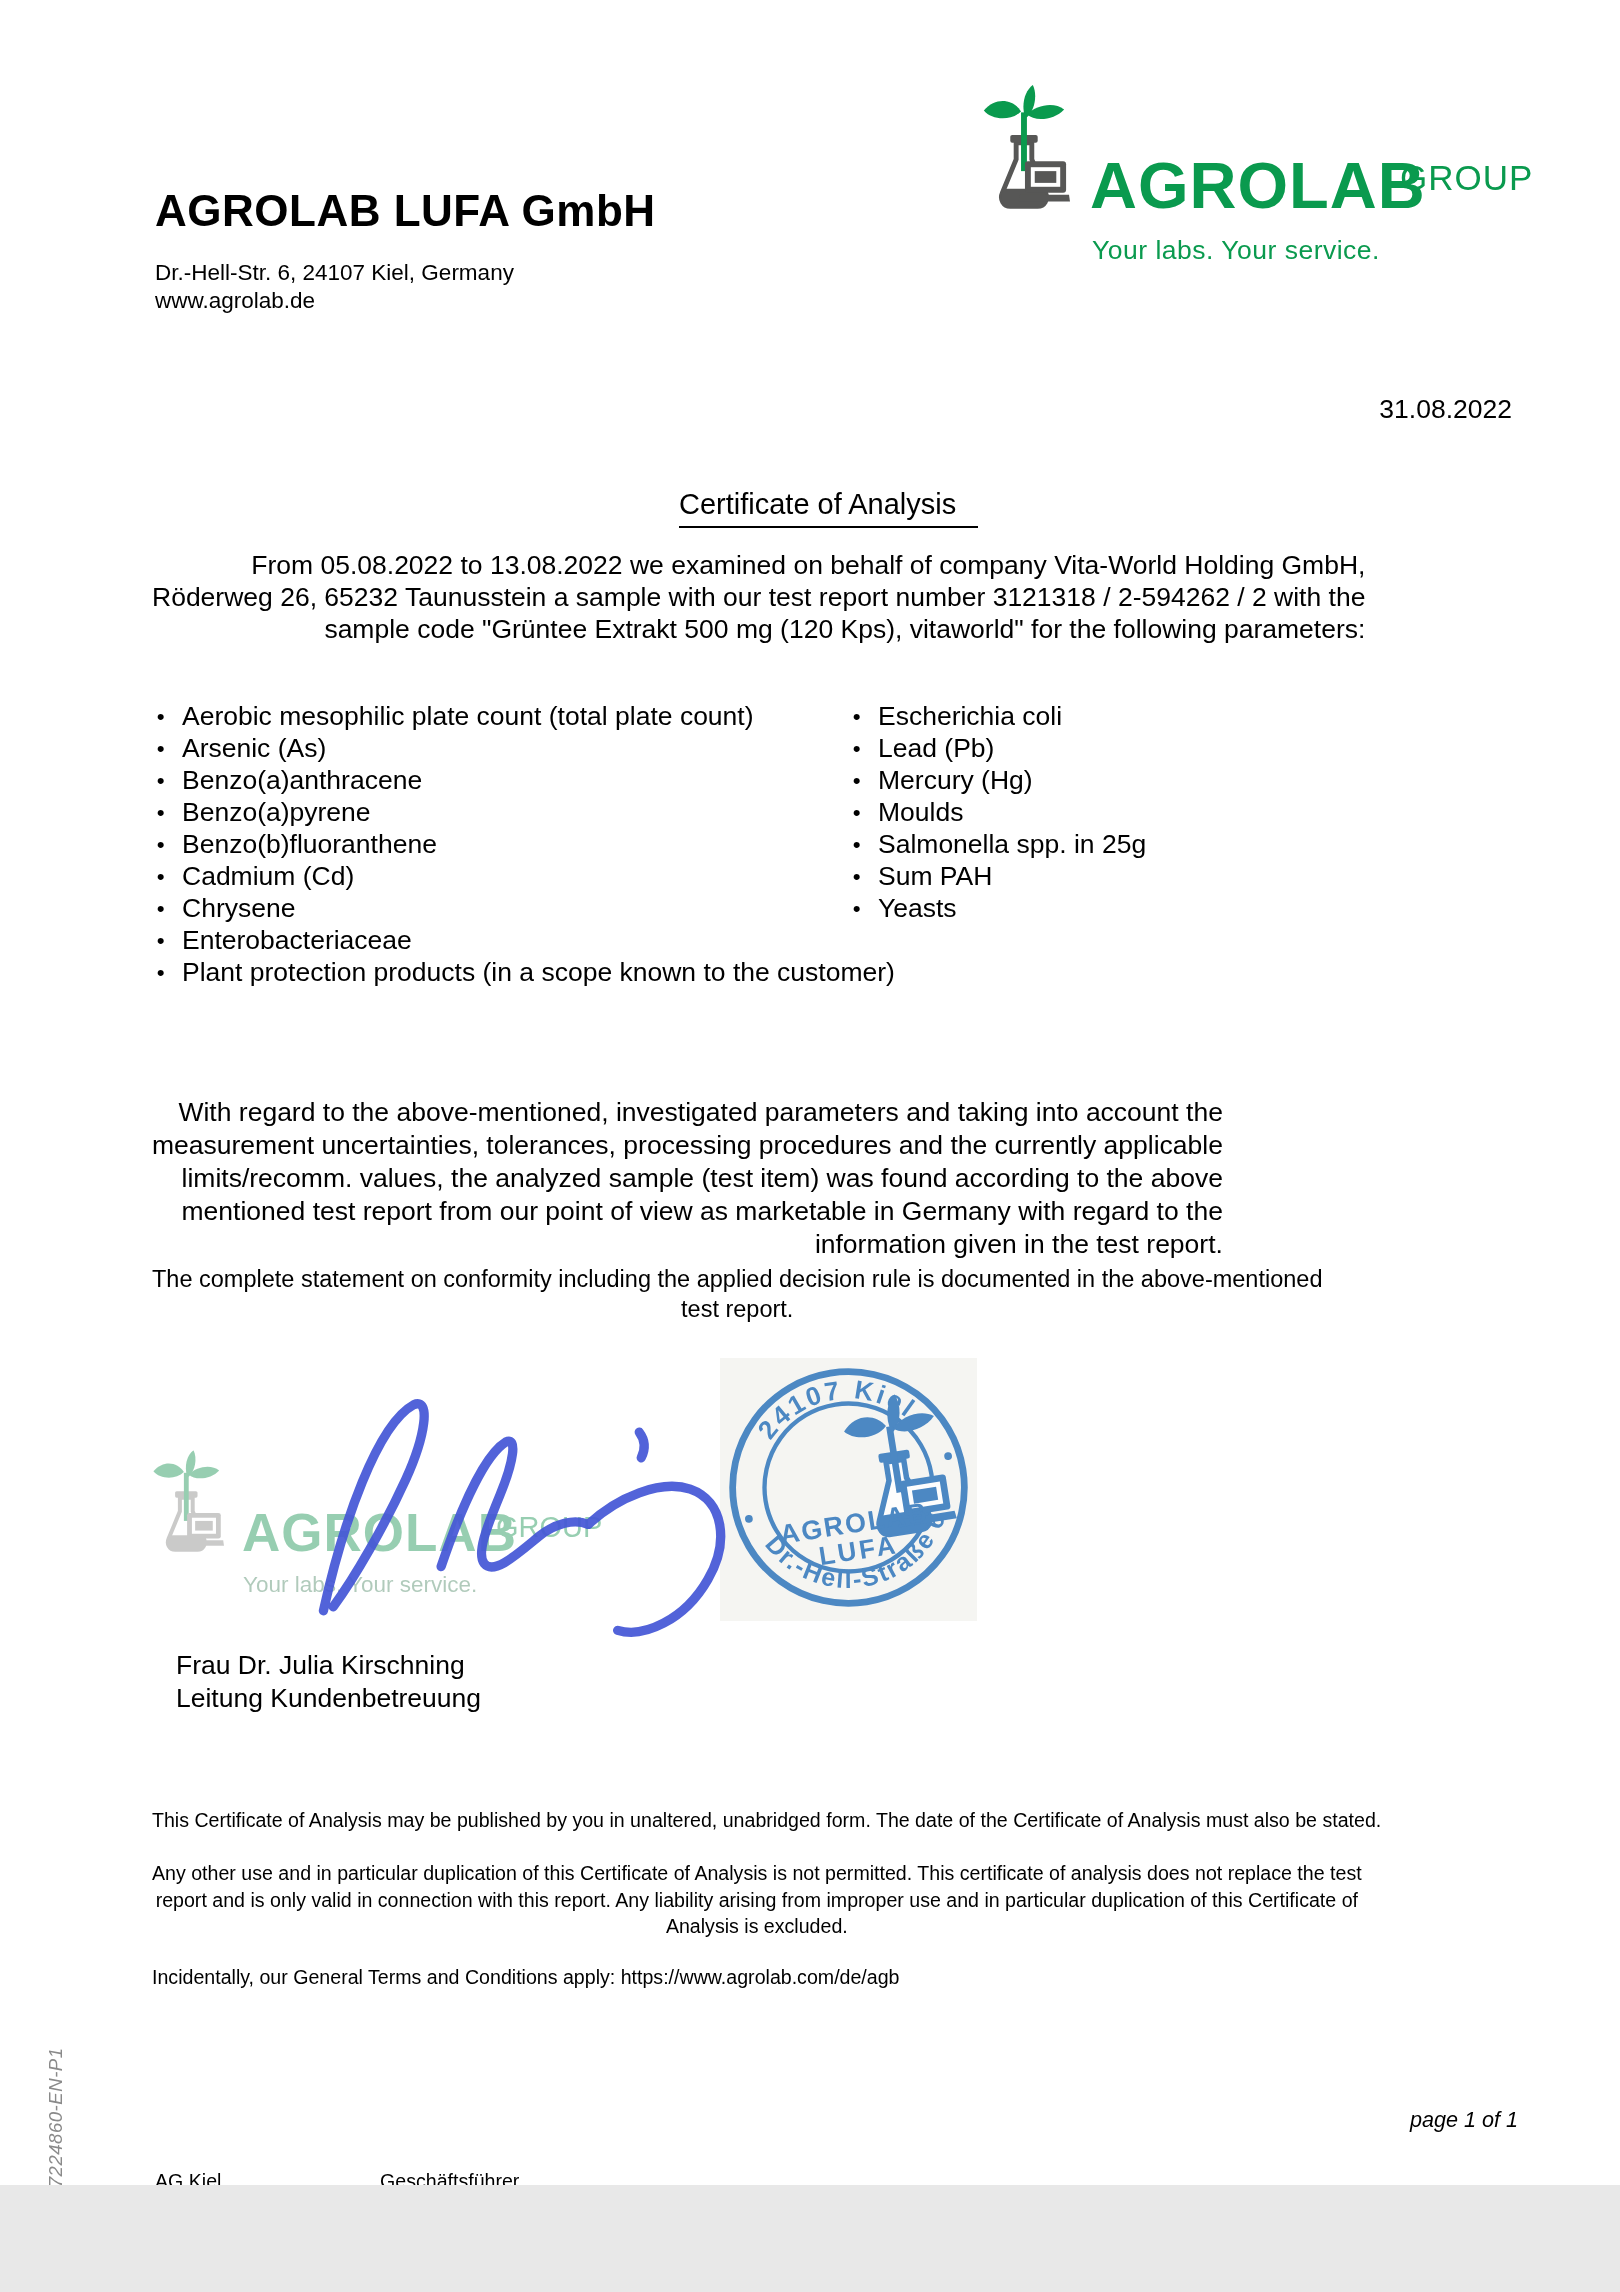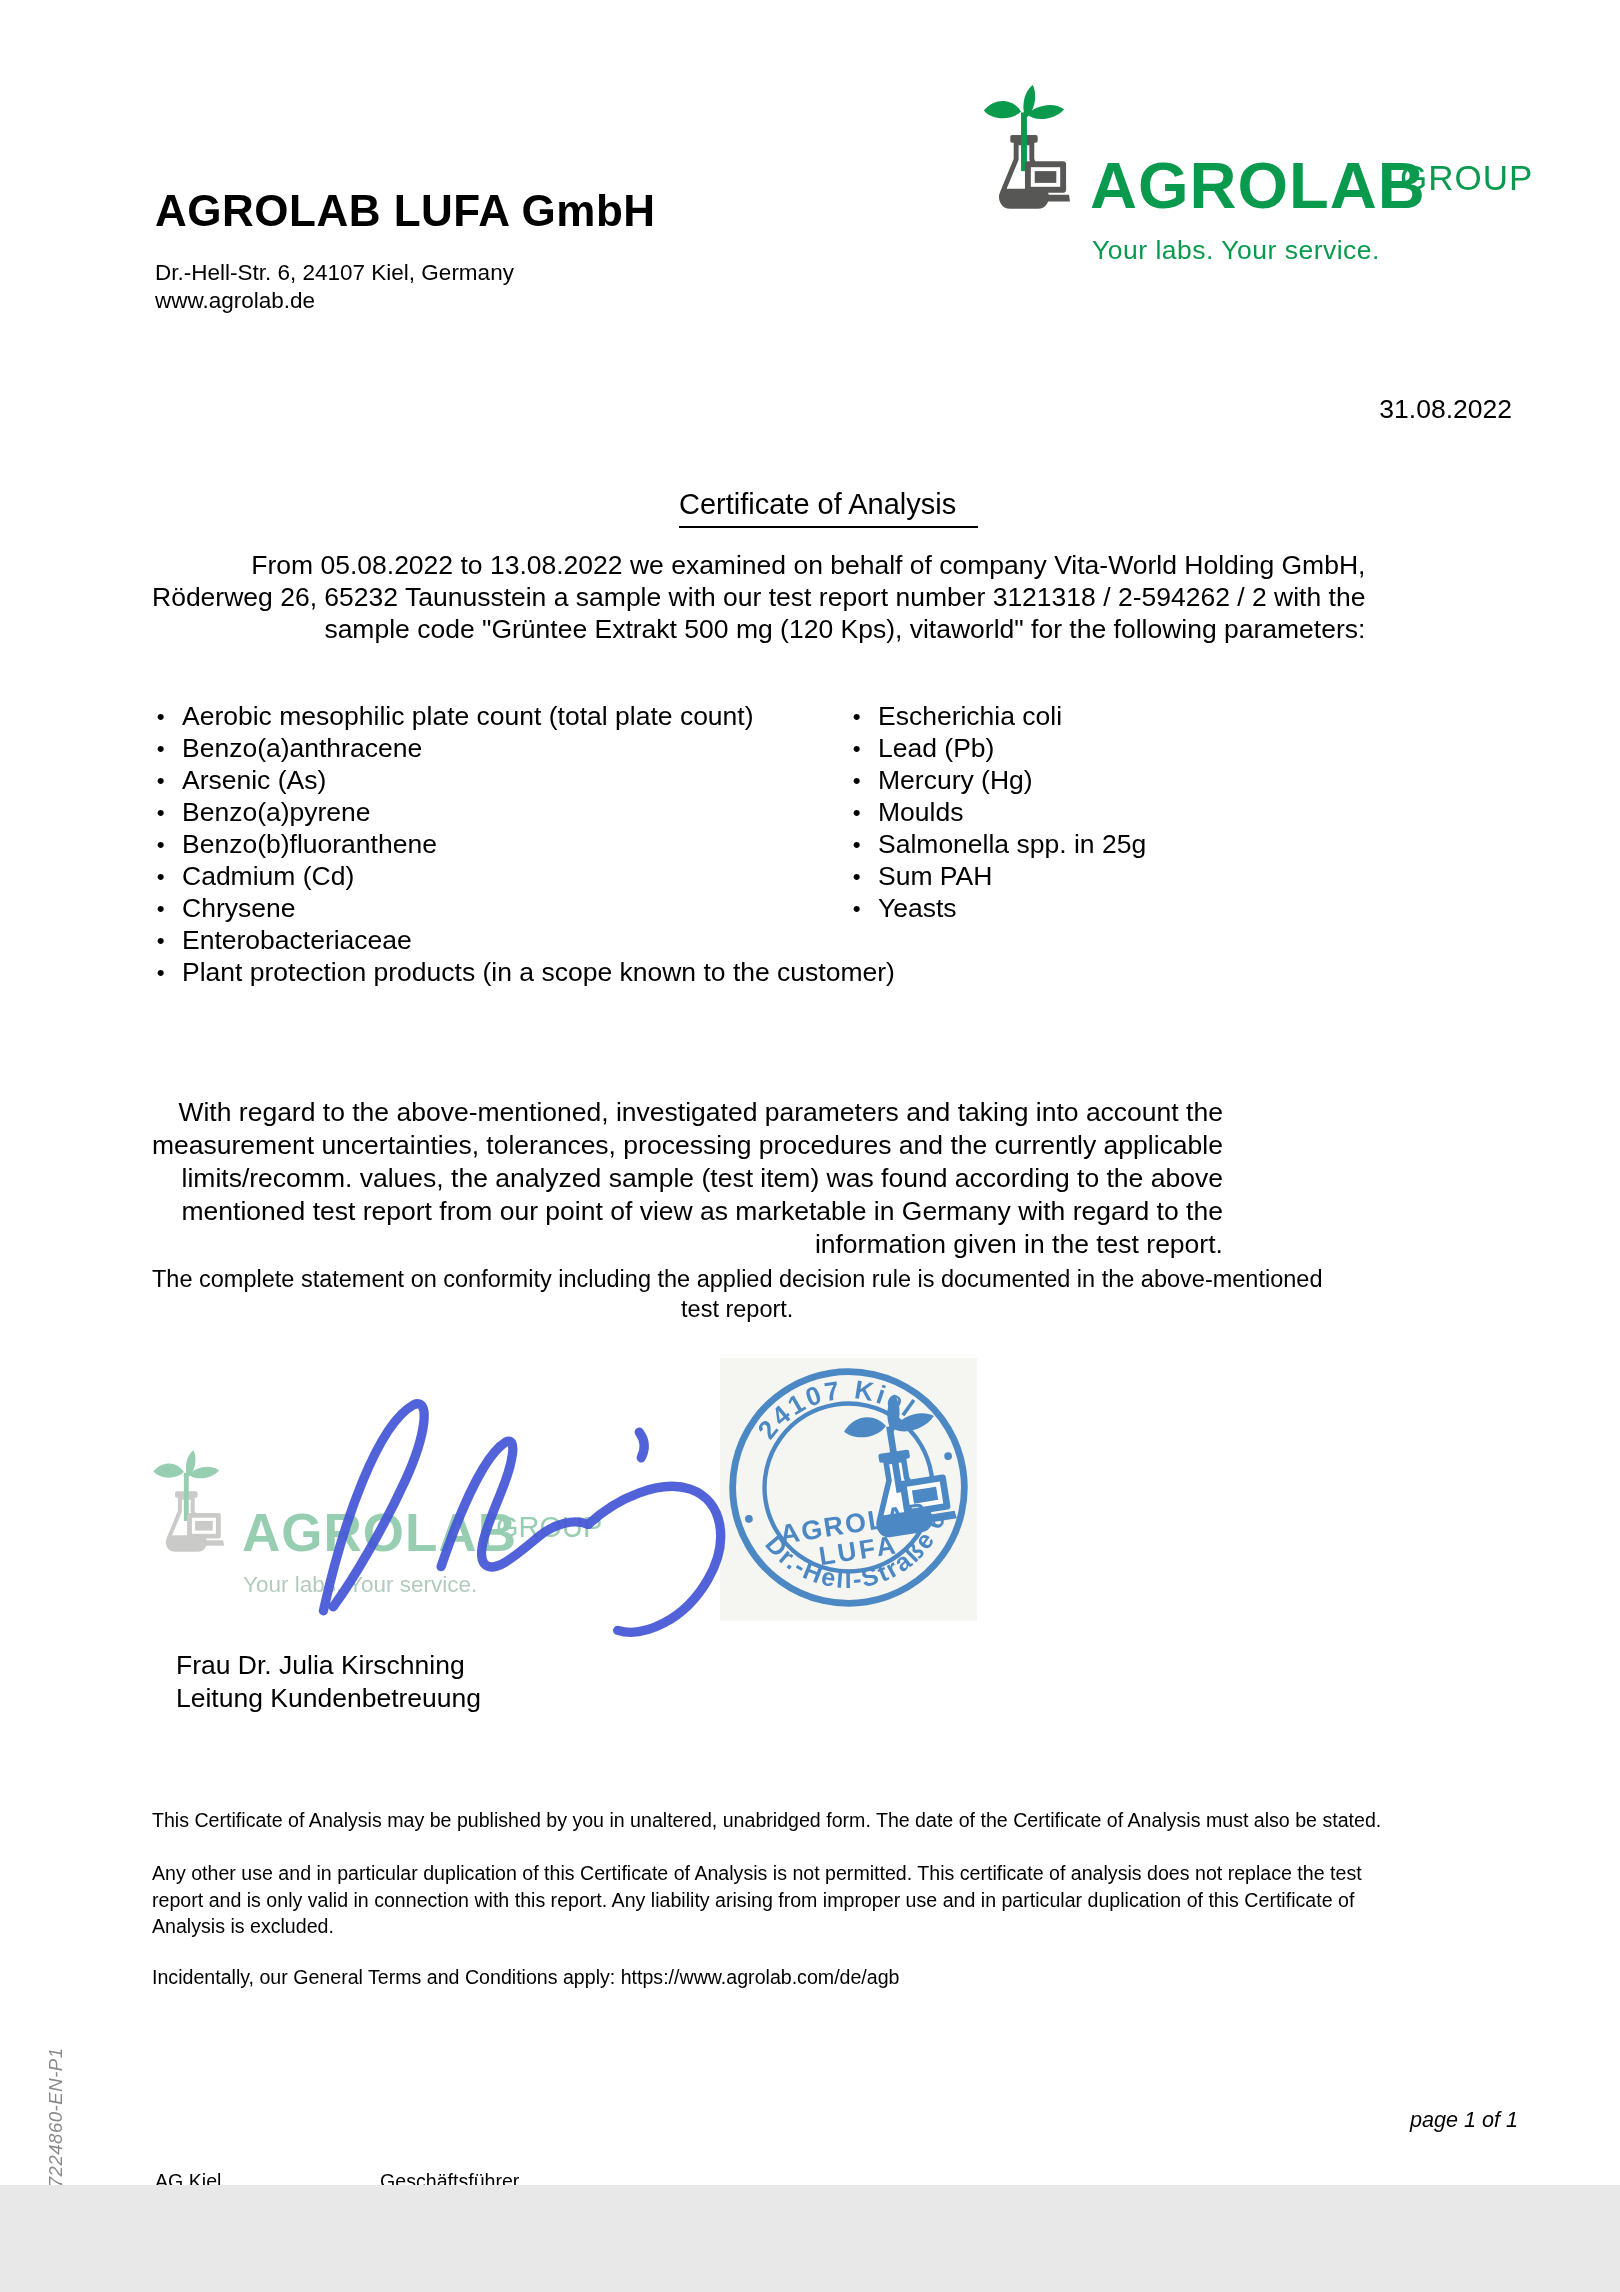--- a/index.html
+++ b/index.html
@@ -46,21 +46,21 @@
   .faded-logo .f-group{position:absolute;left:349px;top:62px;font-size:29px;color:#0a9a4e;font-weight:400;}
   .faded-logo .f-tag{position:absolute;left:96px;top:123px;font-size:22.5px;color:#4b8f68;}
   .signature-svg{left:294px;top:1385px;width:461px;height:270px;}
   .stamp-bg{left:720px;top:1358px;width:257px;height:263px;background:#f5f5f2;}
   .stamp-svg{left:723px;top:1362px;width:251px;height:251px;opacity:.88;}
   .signer{left:176px;top:1649px;font-size:26.5px;line-height:33px;}
 
   .legal{font-size:19.6px;line-height:26.5px;}
   .legal div{white-space:nowrap;}
   .legal-p1{left:152px;top:1807px;}
-  .legal-p2{left:152px;top:1860px;}
+  .legal-p2{left:152px;top:1860px;text-align:center;}
   .legal-p3{left:152px;top:1964px;}
 
   .page-label{right:102px;top:2107px;font-size:21.6px;font-style:italic;}
   .registry{left:155px;top:2168px;font-size:19.6px;line-height:26.5px;}
   .management{left:380px;top:2168px;font-size:19.6px;line-height:26.5px;}
   .doc-code{left:45px;top:2276px;font-size:18.6px;font-style:italic;color:#8a8a8a;letter-spacing:0.5px;
             transform:rotate(-90deg);transform-origin:0 0;white-space:nowrap;}
 </style>
 </head>
 <body>
@@ -102,22 +102,22 @@
   <div class="abs doc-title">Certificate of Analysis</div>
 
   <div class="abs body-block intro">
     <div>From 05.08.2022 to 13.08.2022 we examined on behalf of company Vita-World Holding GmbH,</div>
     <div>Röderweg 26, 65232 Taunusstein a sample with our test report number 3121318 / 2-594262 / 2 with the</div>
     <div>sample code "Grüntee Extrakt 500 mg (120 Kps), vitaworld" for the following parameters:</div>
   </div>
 
   <ul class="abs params params-left">
     <li>Aerobic mesophilic plate count (total plate count)</li>
+    <li>Arsenic (As)</li>
     <li>Benzo(a)anthracene</li>
-    <li>Arsenic (As)</li>
     <li>Benzo(a)pyrene</li>
     <li>Benzo(b)fluoranthene</li>
     <li>Cadmium (Cd)</li>
     <li>Chrysene</li>
     <li>Enterobacteriaceae</li>
     <li class="fullwide">Plant protection products (in a scope known to the customer)</li>
   </ul>
   <ul class="abs params params-right">
     <li>Escherichia coli</li>
     <li>Lead (Pb)</li>

